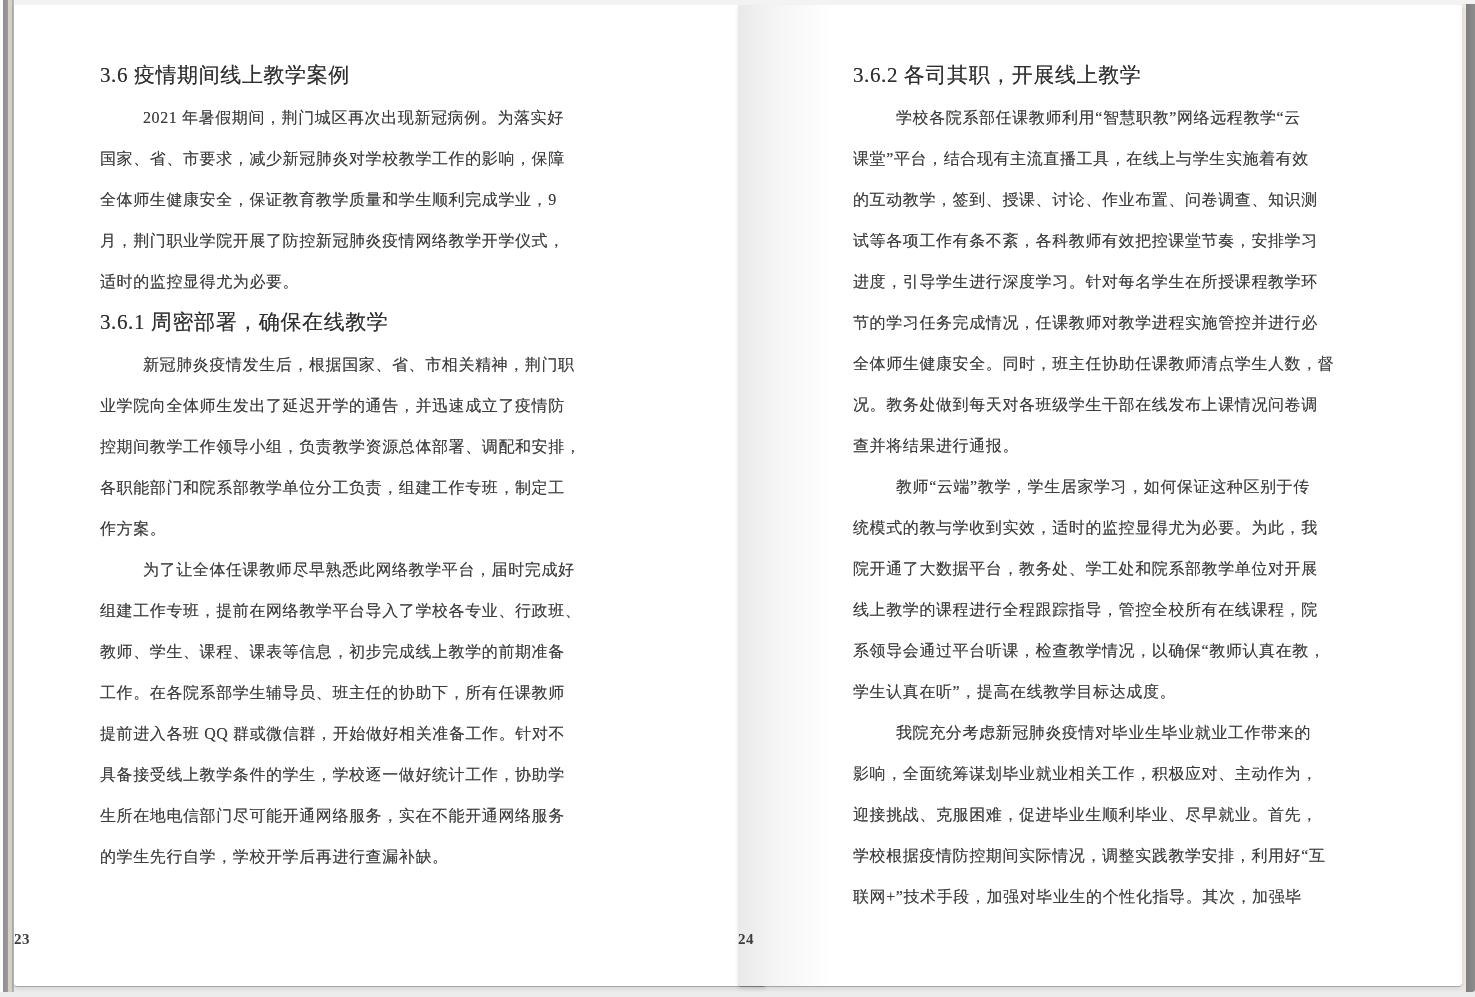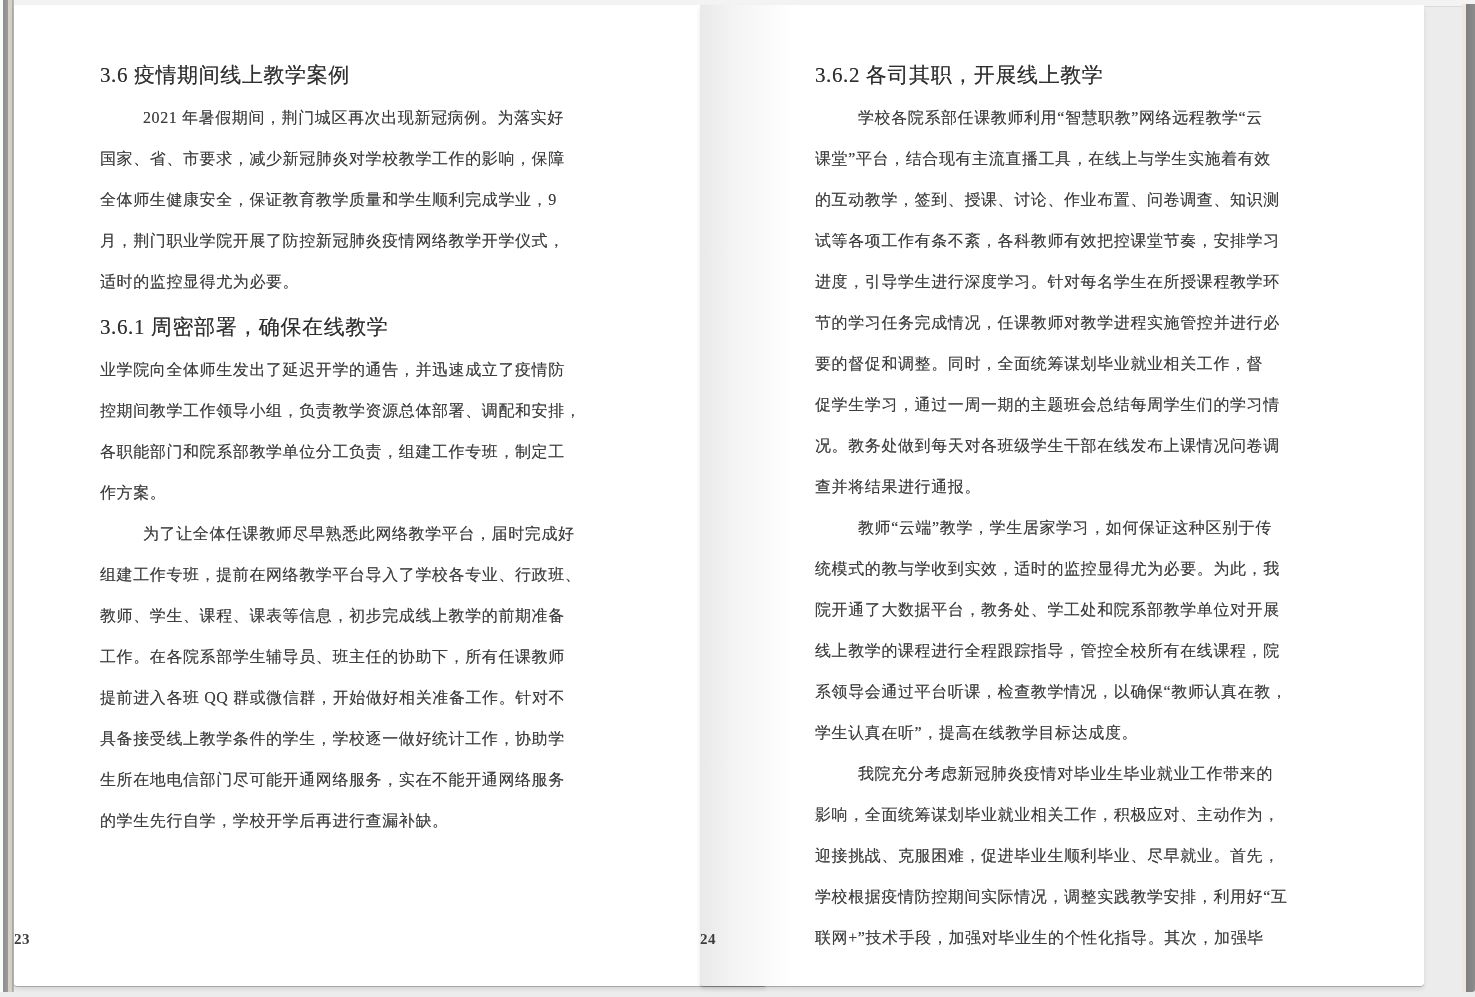--- a/index.html
+++ b/index.html
@@ -39,21 +39,21 @@
     box-shadow:0 1px 0 rgba(0,0,0,0.22), 0 3px 4px rgba(0,0,0,0.10);
   }
   .page-left {
     left:14px;
     border-radius:0 0 3px 3px;
     box-shadow:0 1px 0 rgba(0,0,0,0.22), 0 3px 4px rgba(0,0,0,0.10),
                inset -1px 0 0 #ededed;
     padding-left:28px;
   }
   .page-right {
-    left:700px;
+    left:738px;
     border-radius:0 0 4px 4px;
     background:linear-gradient(90deg,#e9e9e9 0px,#f5f5f5 38px,#ffffff 95px);
     text-decoration:underline;
   }
   .content { position:absolute; top:50px; }
   .page-left  .content { left:86px;  width:552px; }
   .page-right .content { left:115px; width:552px; }
   .text-line {
     height:41px; line-height:41px;
     font-size:16px; color:#3d3d3d;
@@ -63,21 +63,21 @@
   }
   .text-line.indent { text-indent:43px; }
   .heading {
     height:41px; line-height:41px;
     font-size:21px; color:#2f2f2f;
     letter-spacing:0.6px;
     white-space:nowrap;
     margin:0 0 1px 0;
     text-shadow:0 0 0.6px rgba(40,40,40,0.6);
   }
-  .heading.second { margin-top:5px; }
+  .heading.second { }
   .page-number {
     position:absolute; bottom:38px; left:0; width:100%;
     text-align:left;
     font-size:15px; font-weight:bold; color:#3c3c3c;
     letter-spacing:0.5px;
   }
 </style>
 </head>
 <body>
 
@@ -91,20 +91,21 @@
       <div class="heading">3.6 疫情期间线上教学案例</div>
       <div class="para">
           <div class="text-line indent">2021 年暑假期间，荆门城区再次出现新冠病例。为落实好</div>
           <div class="text-line">国家、省、市要求，减少新冠肺炎对学校教学工作的影响，保障</div>
           <div class="text-line">全体师生健康安全，保证教育教学质量和学生顺利完成学业，9</div>
           <div class="text-line">月，荆门职业学院开展了防控新冠肺炎疫情网络教学开学仪式，</div>
           <div class="text-line">适时的监控显得尤为必要。</div>
         </div>
       <div class="heading second">3.6.1 周密部署，确保在线教学</div>
       <div class="para">
+          <div class="text-line indent">新冠肺炎疫情发生后，根据国家、省、市相关精神，荆门职</div>
           <div class="text-line">业学院向全体师生发出了延迟开学的通告，并迅速成立了疫情防</div>
           <div class="text-line">控期间教学工作领导小组，负责教学资源总体部署、调配和安排，</div>
           <div class="text-line">各职能部门和院系部教学单位分工负责，组建工作专班，制定工</div>
           <div class="text-line">作方案。</div>
         </div>
       <div class="para">
           <div class="text-line indent">为了让全体任课教师尽早熟悉此网络教学平台，届时完成好</div>
           <div class="text-line">组建工作专班，提前在网络教学平台导入了学校各专业、行政班、</div>
           <div class="text-line">教师、学生、课程、课表等信息，初步完成线上教学的前期准备</div>
           <div class="text-line">工作。在各院系部学生辅导员、班主任的协助下，所有任课教师</div>
@@ -120,22 +121,21 @@
   <div class="page page-right">
     <div class="content">
       <div class="heading">3.6.2 各司其职，开展线上教学</div>
       <div class="para">
           <div class="text-line indent">学校各院系部任课教师利用“智慧职教”网络远程教学“云</div>
           <div class="text-line">课堂”平台，结合现有主流直播工具，在线上与学生实施着有效</div>
           <div class="text-line">的互动教学，签到、授课、讨论、作业布置、问卷调查、知识测</div>
           <div class="text-line">试等各项工作有条不紊，各科教师有效把控课堂节奏，安排学习</div>
           <div class="text-line">进度，引导学生进行深度学习。针对每名学生在所授课程教学环</div>
           <div class="text-line">节的学习任务完成情况，任课教师对教学进程实施管控并进行必</div>
-          <div class="text-line">要的督促和调整。同时，全面统筹谋划毕业就业相关工作，督</div>
-          <div class="text-line">促学生学习，通过一周一期的主题班会总结每周学生们的学习情</div>
+          <div class="text-line">全体师生健康安全。同时，班主任协助任课教师清点学生人数，督</div>
           <div class="text-line">况。教务处做到每天对各班级学生干部在线发布上课情况问卷调</div>
           <div class="text-line">查并将结果进行通报。</div>
         </div>
       <div class="para">
           <div class="text-line indent">教师“云端”教学，学生居家学习，如何保证这种区别于传</div>
           <div class="text-line">统模式的教与学收到实效，适时的监控显得尤为必要。为此，我</div>
           <div class="text-line">院开通了大数据平台，教务处、学工处和院系部教学单位对开展</div>
           <div class="text-line">线上教学的课程进行全程跟踪指导，管控全校所有在线课程，院</div>
           <div class="text-line">系领导会通过平台听课，检查教学情况，以确保“教师认真在教，</div>
           <div class="text-line">学生认真在听”，提高在线教学目标达成度。</div>

